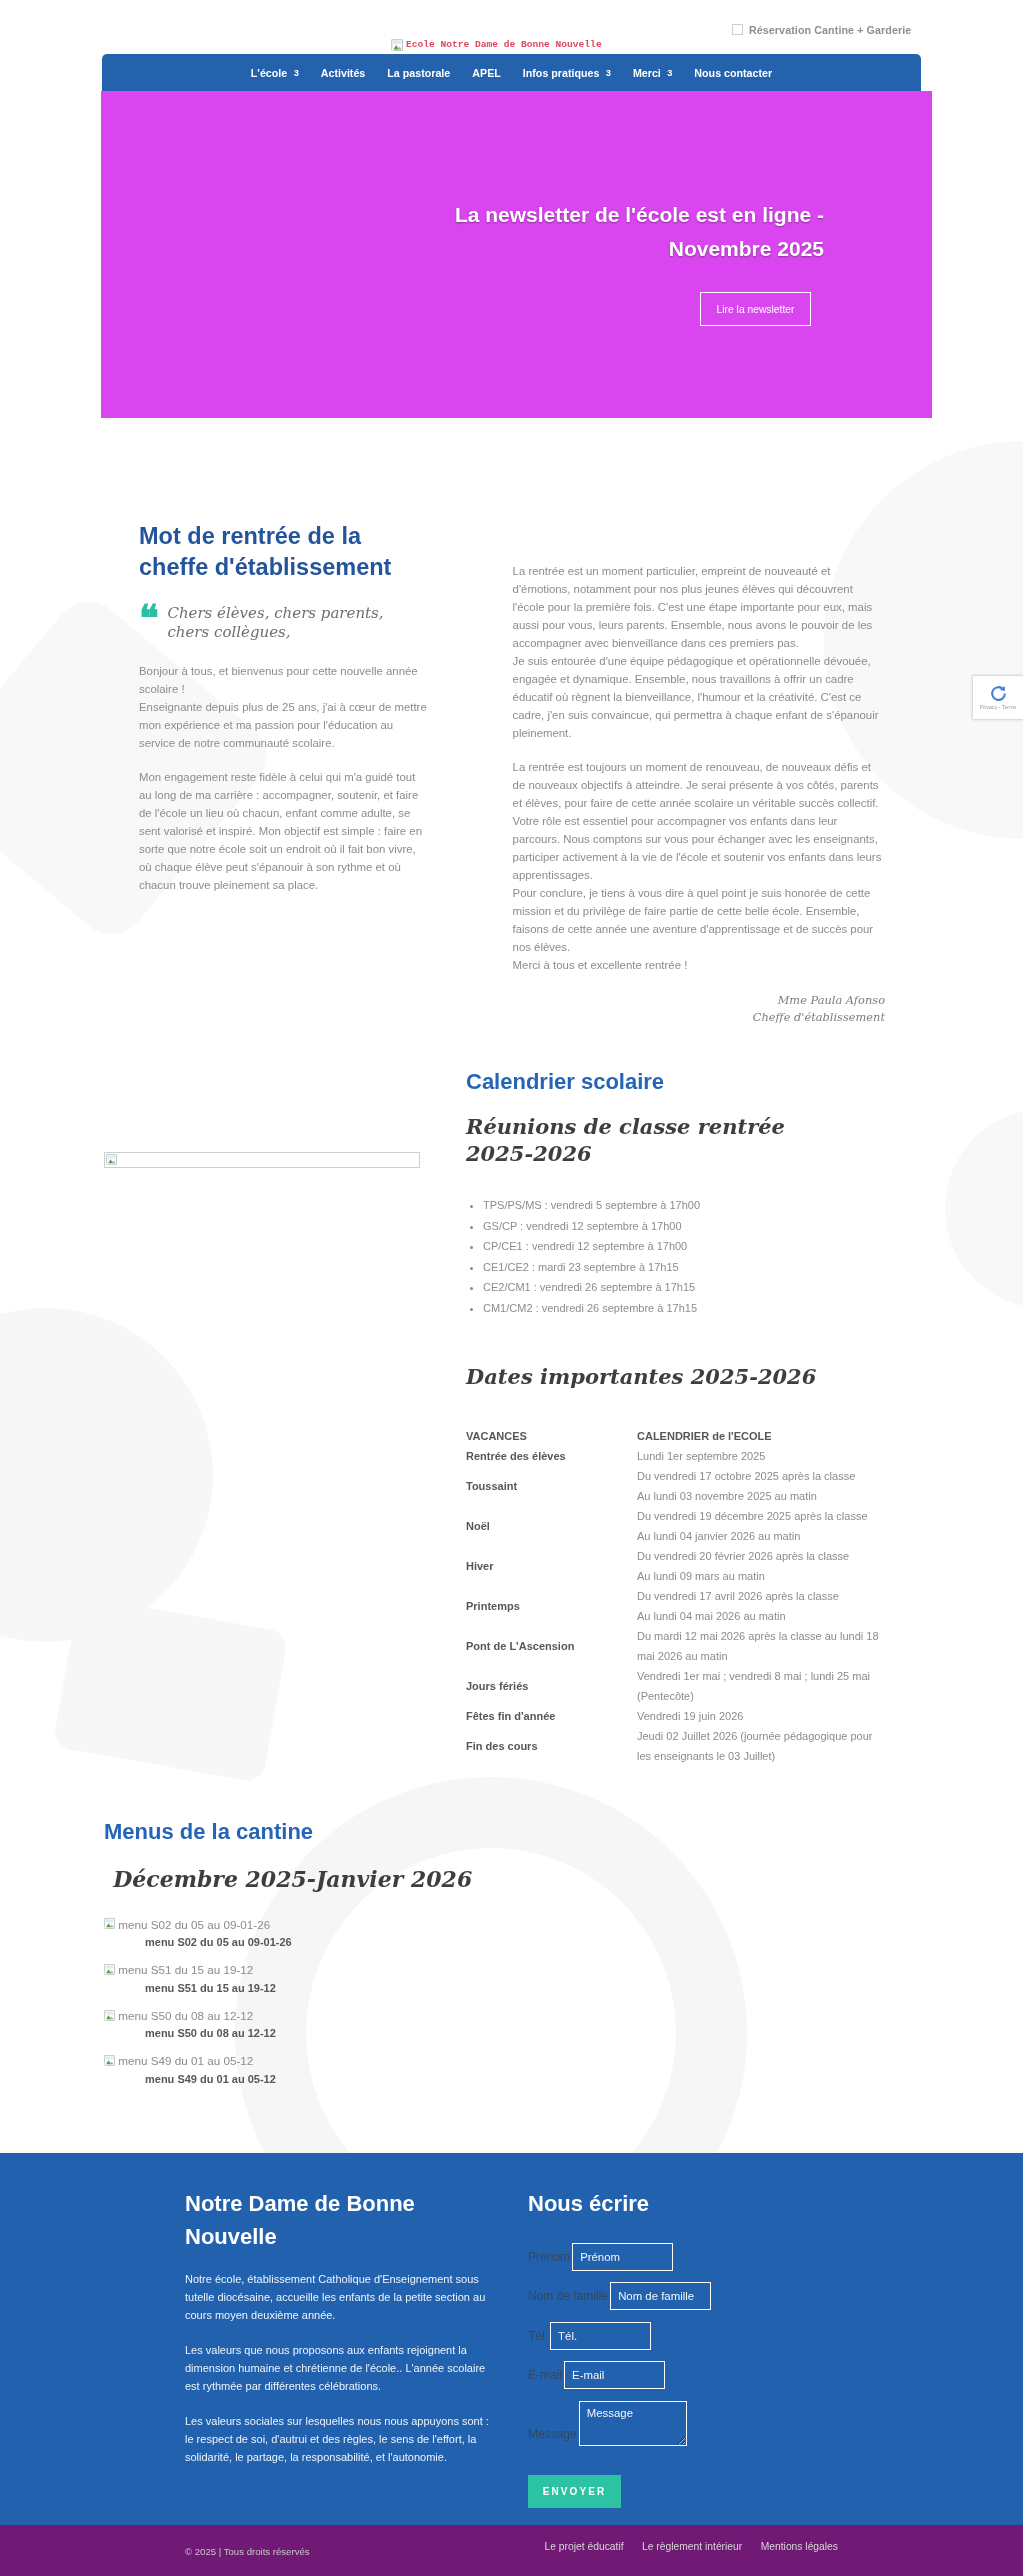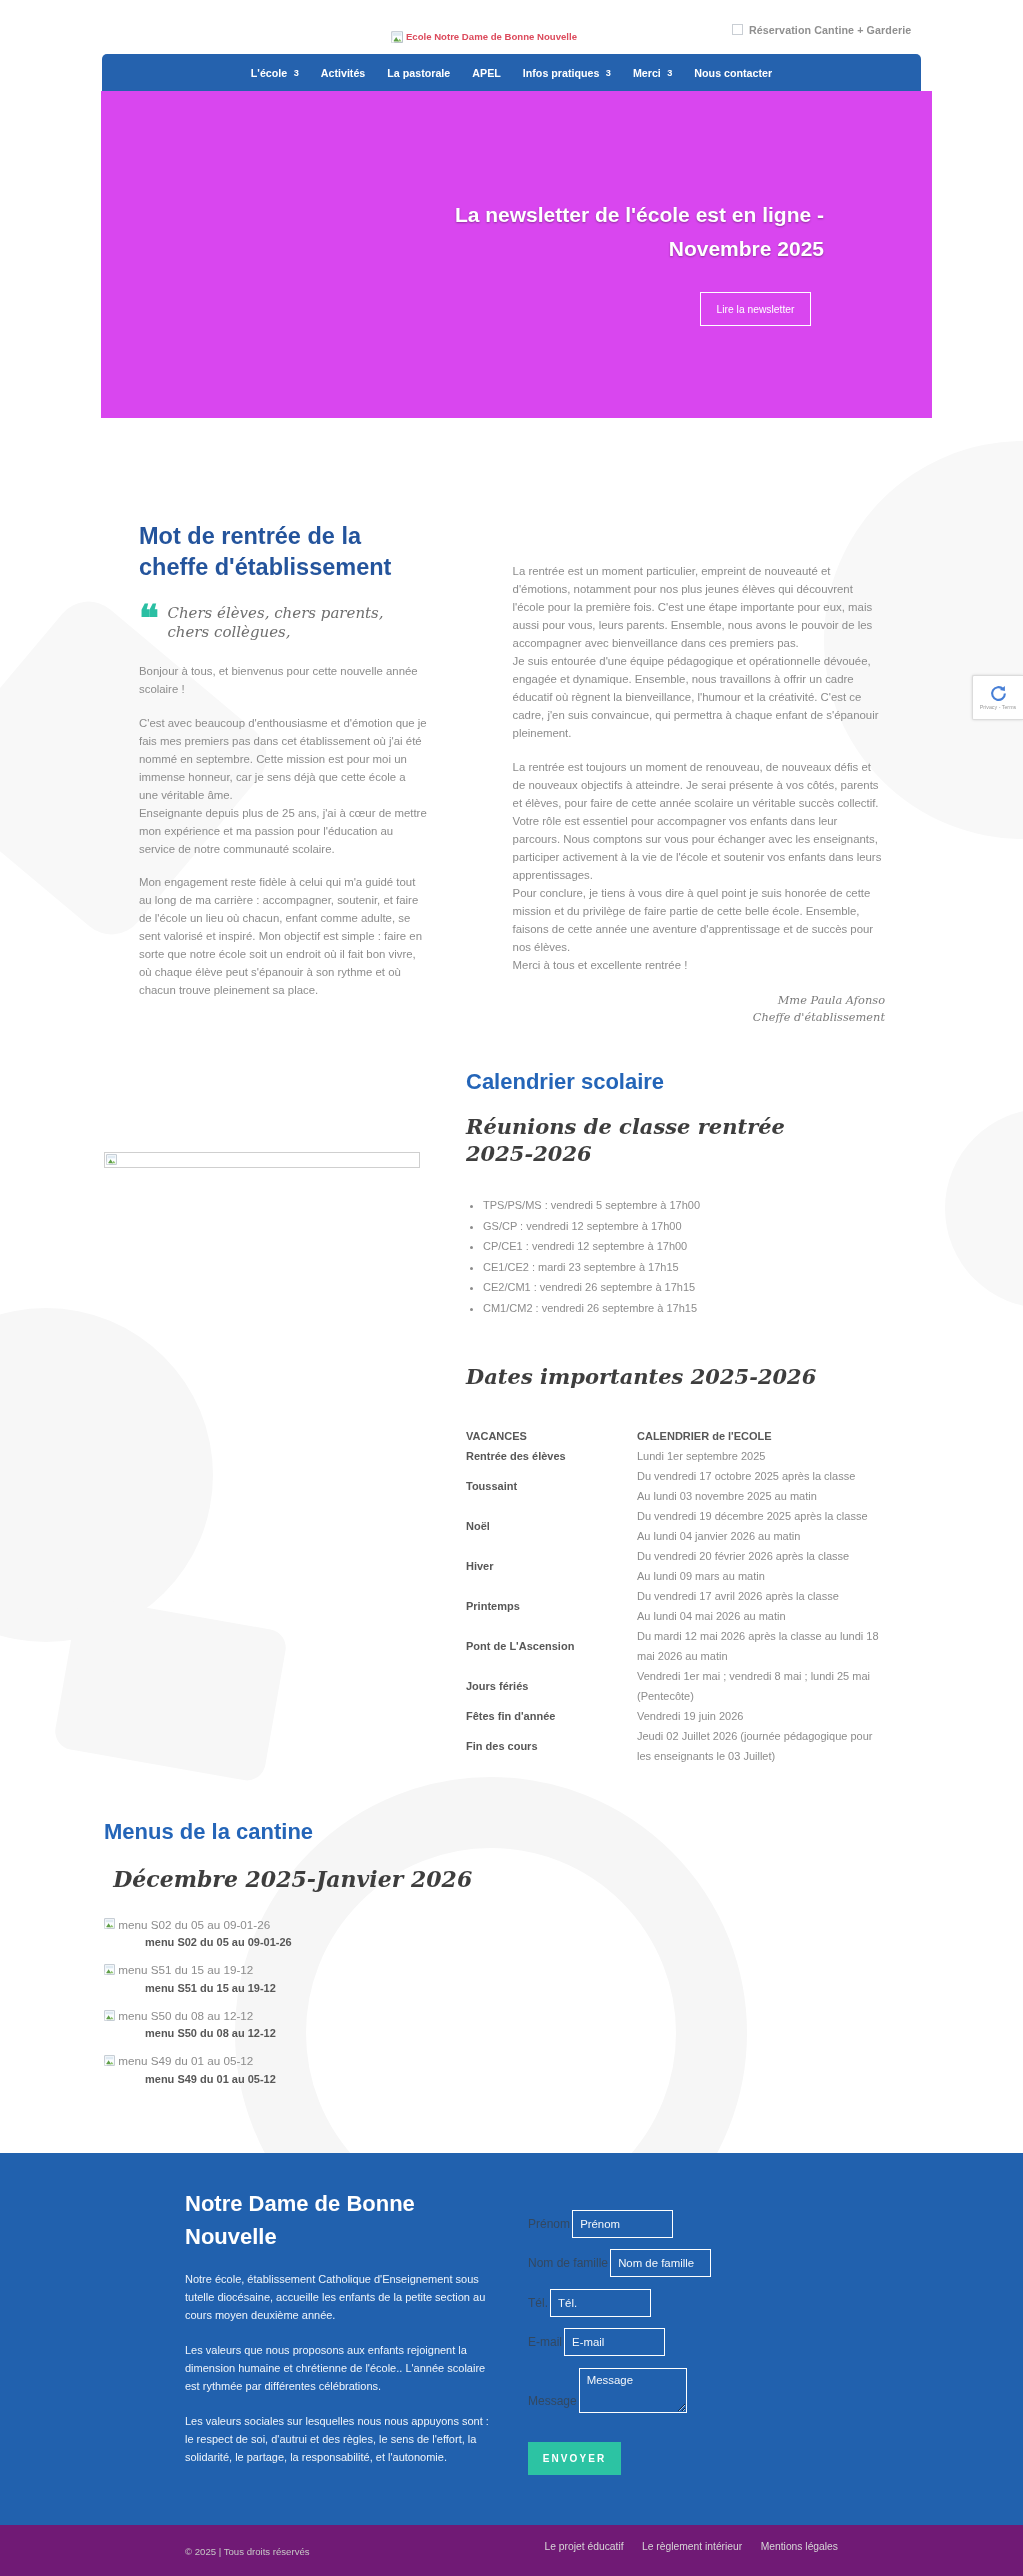--- a/index.html
+++ b/index.html
@@ -8,21 +8,21 @@
   
   .deco{position:absolute;z-index:0;}
   .deco-square-mot{left:-28px;top:640px;width:256px;height:256px;background:#f8f8f8;border-radius:34px;transform:rotate(40deg);}
   .deco-circle-right{left:824px;top:441px;width:398px;height:398px;border-radius:50%;background:#f8f8f8;}
   .deco-circle-cal{left:-121px;top:1308px;width:334px;height:334px;border-radius:50%;background:#f7f7f7;}
   .deco-circle-reu{left:945px;top:1109px;width:199px;height:199px;border-radius:50%;background:#f8f8f8;}
   .deco-rect-menus{left:64px;top:1613px;width:213px;height:153px;background:#f7f7f7;border-radius:18.5px;transform:rotate(10deg);}
   .deco-ring{left:235px;top:1777px;width:512px;height:512px;border-radius:50%;border:71px solid #f6f6f6;box-sizing:border-box;background:transparent;}
   
   .header{position:absolute;z-index:3;left:0;top:0;width:1023px;height:91px;background:#ffffff;}
-  .logo{position:absolute;left:391px;top:31px;display:flex;align-items:flex-end;gap:2.1px;}
+  .logo{position:absolute;left:391px;top:39px;display:flex;align-items:flex-end;gap:2.1px;font-family:Liberation Mono, monospace;}
   .logo-alt{color:#dc4a5c;font-size:9.6px;font-weight:600;line-height:12.8px;}
   .reservation{position:absolute;left:732px;top:23.5px;display:flex;align-items:center;gap:5.7px;
                color:#8f8f8f;font-size:10.7px;font-weight:700;letter-spacing:0.1px;}
   .reservation .box{width:9.2px;height:9.2px;border:0.7px solid #c9ced4;background:#fff;}
   .navbar{position:absolute;z-index:4;left:102px;top:54px;width:819px;height:37px;background:#2562ae;
           border-radius:5px 5px 0 0;display:flex;align-items:center;justify-content:center;gap:22px;}
   .nav-item{color:#ffffff;font-size:10.7px;font-weight:600;text-decoration:none;display:flex;align-items:center;cursor:pointer;}
   .nav-caret{margin-left:6.4px;font-size:9.2px;font-weight:700;}
   
   .hero{position:absolute;z-index:2;left:101px;top:91px;width:821px;height:327px;background:#d946ef;padding-left:10px;}
@@ -166,21 +166,20 @@
   </section>
 
   <section class="mot">
     <div class="mot-left">
       <h2 class="mot-title">Mot de rentrée de la cheffe d'établissement</h2>
       <div class="quote">
         <span class="quote-mark">❝</span>
         <span class="quote-text">Chers élèves, chers parents, chers collègues,</span>
       </div>
       <p class="body-p first">Bonjour à tous, et bienvenus pour cette nouvelle année scolaire !</p>
-      <p class="body-p">C'est avec beaucoup d'enthousiasme et d'émotion que je fais mes premiers pas dans cet établissement où j'ai été nommé en septembre. Cette mission est pour moi un immense honneur, car je sens déjà que cette école a une véritable âme.</p>
       <p class="body-p tight">Enseignante depuis plus de 25 ans, j'ai à cœur de mettre mon expérience et ma passion pour l'éducation au service de notre communauté scolaire.</p>
       <p class="body-p">Mon engagement reste fidèle à celui qui m'a guidé tout au long de ma carrière : accompagner, soutenir, et faire de l'école un lieu où chacun, enfant comme adulte, se sent valorisé et inspiré. Mon objectif est simple : faire en sorte que notre école soit un endroit où il fait bon vivre, où chaque élève peut s'épanouir à son rythme et où chacun trouve pleinement sa place.</p>
     </div>
     <div class="mot-right">
       <p class="body-p tight">La rentrée est un moment particulier, empreint de nouveauté et d'émotions, notamment pour nos plus jeunes élèves qui découvrent l'école pour la première fois. C'est une étape importante pour eux, mais aussi pour vous, leurs parents. Ensemble, nous avons le pouvoir de les accompagner avec bienveillance dans ces premiers pas.</p>
       <p class="body-p tight">Je suis entourée d'une équipe pédagogique et opérationnelle dévouée, engagée et dynamique. Ensemble, nous travaillons à offrir un cadre éducatif où règnent la bienveillance, l'humour et la créativité. C'est ce cadre, j'en suis convaincue, qui permettra à chaque enfant de s'épanouir pleinement.</p>
       <p class="body-p">La rentrée est toujours un moment de renouveau, de nouveaux défis et de nouveaux objectifs à atteindre. Je serai présente à vos côtés, parents et élèves, pour faire de cette année scolaire un véritable succès collectif. Votre rôle est essentiel pour accompagner vos enfants dans leur parcours. Nous comptons sur vous pour échanger avec les enseignants, participer activement à la vie de l'école et soutenir vos enfants dans leurs apprentissages.</p>
       <p class="body-p tight">Pour conclure, je tiens à vous dire à quel point je suis honorée de cette mission et du privilège de faire partie de cette belle école. Ensemble, faisons de cette année une aventure d'apprentissage et de succès pour nos élèves.</p>
       <p class="body-p tight">Merci à tous et excellente rentrée !</p>
       <div class="signature">
@@ -331,20 +330,21 @@
   </div>
 
   <footer class="footer">
     <div class="f-left">
       <h2 class="f-title">Notre Dame de Bonne Nouvelle</h2>
       <p class="f-p">Notre école, établissement Catholique d'Enseignement sous tutelle diocésaine, accueille les enfants de la petite section au cours moyen deuxième année.</p>
       <p class="f-p">Les valeurs que nous proposons aux enfants rejoignent la dimension humaine et chrétienne de l'école.. L'année scolaire est rythmée par différentes célébrations.</p>
       <p class="f-p">Les valeurs sociales sur lesquelles nous nous appuyons sont : le respect de soi, d'autrui et des règles, le sens de l'effort, la solidarité, le partage, la responsabilité, et l'autonomie.</p>
     </div>
     <div class="f-right">
+      <h2 class="f-title">Nous écrire</h2>
       <form class="form">
         <div class="f-row">
           <label>Prénom</label>
           <input class="f-input" type="text" placeholder="Prénom" style="">
         </div>
         <div class="f-row">
           <label>Nom de famille</label>
           <input class="f-input" type="text" placeholder="Nom de famille" style="">
         </div>
         <div class="f-row">

